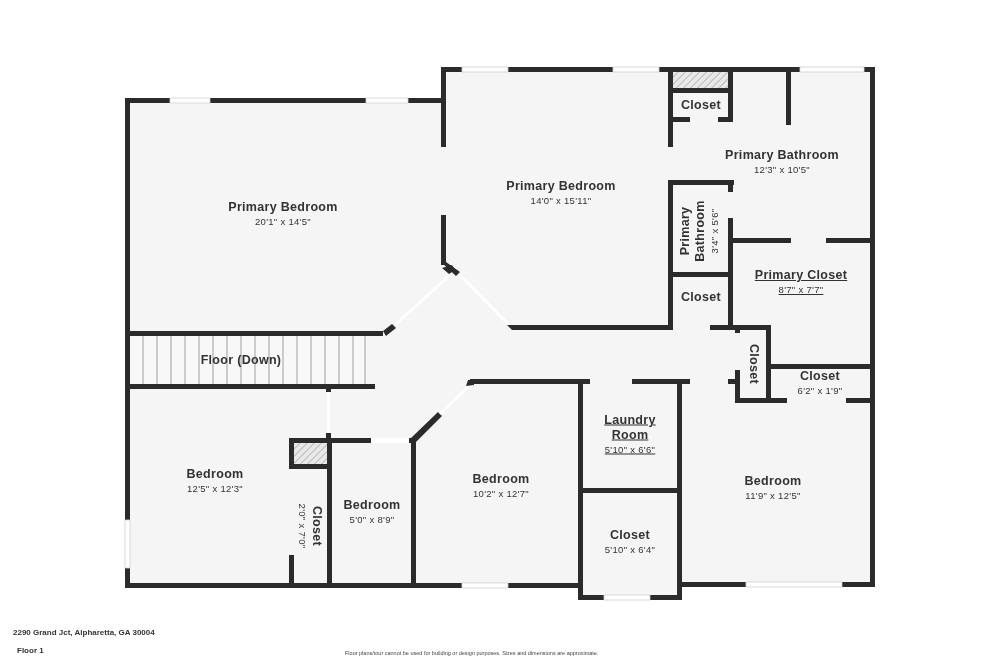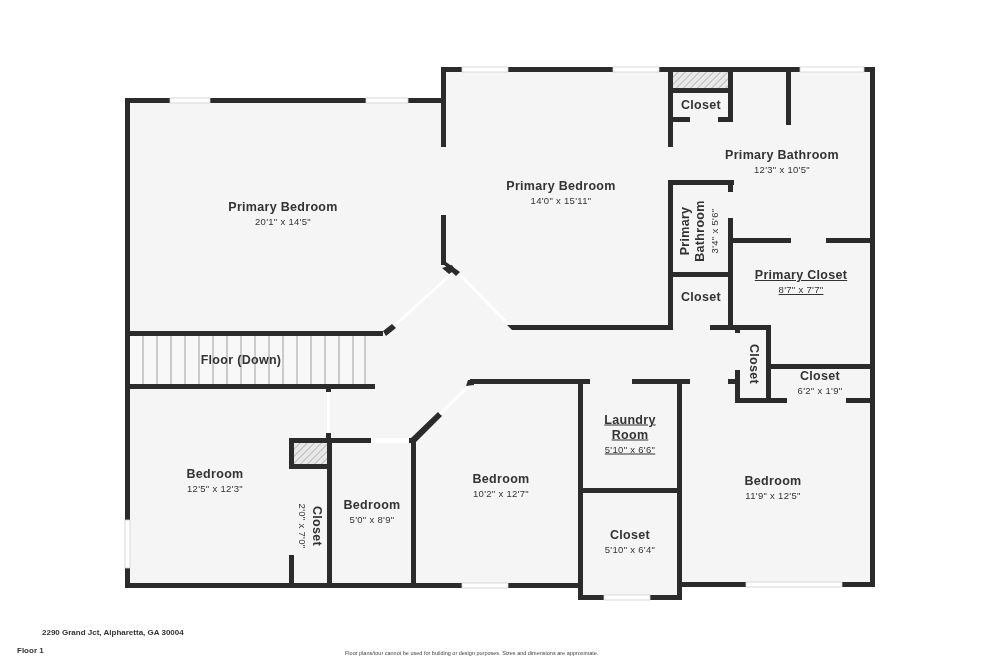--- a/index.html
+++ b/index.html
@@ -201,15 +201,15 @@
 </div>
 <div class="label" style="left:630px;top:542px;">
   <div class="n">Closet</div>
   <div class="d">5'10" x 6'4"</div>
 </div>
 <div class="label" style="left:773px;top:488px;">
   <div class="n">Bedroom</div>
   <div class="d">11'9" x 12'5"</div>
 </div>
 
-<div class="footer" style="left:34px;top:628px;padding-left:8px;">2290 Grand Jct, Alpharetta, GA 30004</div>
+<div class="footer" style="left:5px;top:628px;padding-left:8px;">2290 Grand Jct, Alpharetta, GA 30004</div>
 <div class="footer" style="left:17px;top:646px;">Floor 1</div>
 <div class="disclaimer" style="left:345px;top:650px;">Floor plans/tour cannot be used for building or design purposes. Sizes and dimensions are approximate.</div>
 
 </body></html>

